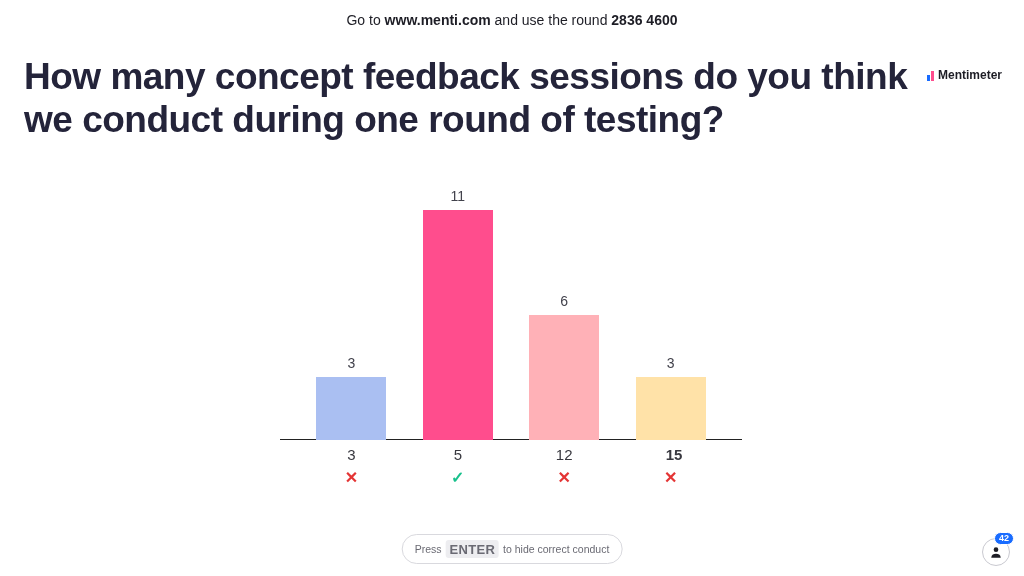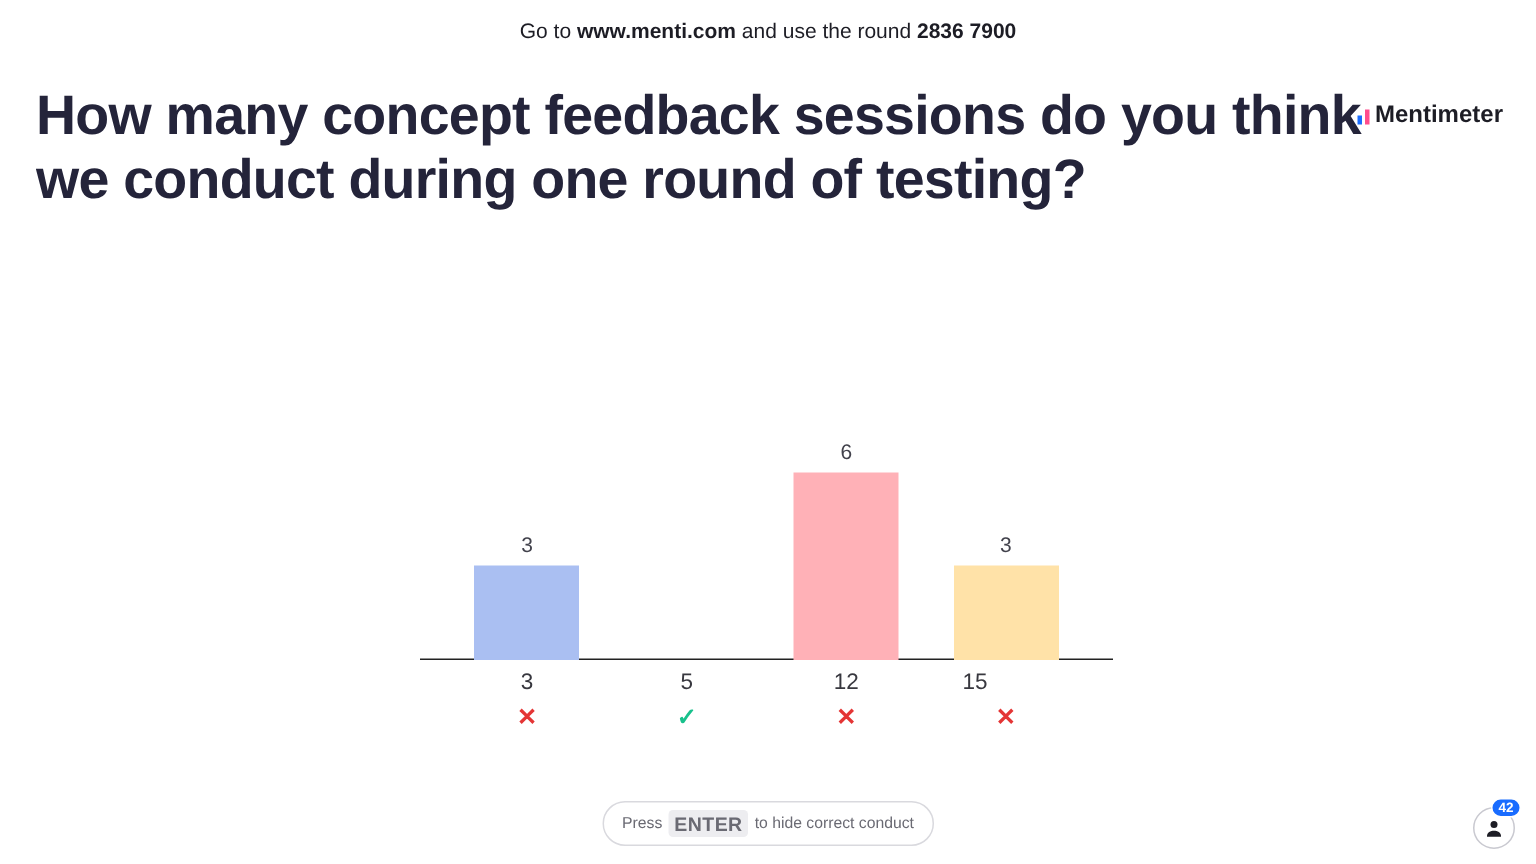--- a/index.html
+++ b/index.html
@@ -1,19 +1,19 @@
 <!DOCTYPE html>
 <html><head>
 <meta charset="utf-8">
 <style>
   * { box-sizing: border-box; margin: 0; padding: 0; }
   html, body { width: 1024px; height: 576px; font-family: -apple-system, BlinkMacSystemFont, "Segoe UI", Helvetica, Arial, sans-serif; background: #fff; color: #1d1d25; overflow: hidden; }
   .top-instruction { text-align: center; padding-top: 12px; font-size: 14px; color: #1d1d25; }
   .top-instruction .bold { font-weight: 700; margin-top: 46px; }
-  .logo { position: absolute; top: 68px; right: 22px; font-size: 16px; font-weight: 700; display: flex; align-items: center; gap: 4px; }
+  .logo { position: absolute; top: 68px; right: 22px; font-size: 12px; font-weight: 700; display: flex; align-items: center; gap: 4px; }
   .logo-bars { display: inline-flex; align-items: flex-end; gap: 1.2px; height: 11px; }
   .logo-bars span { width: 3px; display: inline-block; }
   .lb1 { height: 6px; background: #196cff; }
   .lb2 { height: 10px; background: #ff4d8d; }
   .question { font-size: 37px; font-weight: 700; line-height: 1.15; padding: 28px 88px 0 24px; letter-spacing: -0.5px; color: #24243a; }
   .chart-wrap { position: absolute; left: 280px; top: 195px; width: 462px; height: 290px; }
   .plot { position: relative; width: 100%; height: 245px; }
   .bar { position: absolute; bottom: 0; width: 70px; }
   .bar-label { position: absolute; width: 100%; text-align: center; top: -22px; font-size: 14px; color: #42424c; }
   .axis { position: absolute; left: 0; right: 0; bottom: 0; height: 0; border-top: 1.5px solid #222; }
@@ -27,51 +27,54 @@
   .hint { font-size: 10.5px; color: #6a6a73; border: 1px solid #d9d9de; border-radius: 16px; padding: 5px 12px 5px 12px; display: flex; align-items: center; gap: 4px; background: #fff; margin-top: 32px; }
   .kbd { font-size: 13px; font-weight: 700; background: #ededf0; padding: 1.5px 4px; border-radius: 3px; letter-spacing: 0.3px; }
   .participants { position: absolute; bottom: 10px; right: 14px; width: 28px; height: 28px; }
   .badge { position: absolute; top: -6px; right: -4px; background: #196cff; color: #fff; font-size: 9px; font-weight: 700; border-radius: 8px; padding: 1px 4px; border: 1.5px solid #fff; line-height: 1; }
   .person-icon { width: 28px; height: 28px; border: 1.5px solid #c9c9d0; border-radius: 50%; display: flex; align-items: center; justify-content: center; }
 </style>
 </head>
 <body>
 
 <div class="top-instruction">
-  <span>Go to </span><span class="bold">www.menti.com</span><span> and use the round </span><span class="bold">2836 7900</span>
+  <span>Go to </span><span class="bold">www.menti.com</span><span> and use the round </span><span class="bold">2836 4600</span>
 </div>
 
 <div class="logo">
   <span class="logo-bars">
       <span class="lb1"></span>
       <span class="lb2"></span>
     </span>
   <span>Mentimeter</span>
 </div>
 
 <h1 class="question">How many concept feedback sessions do you think we conduct during one round of testing?</h1>
 
 <div class="chart-wrap">
   <div class="plot">
     <div class="axis"></div>
   <div class="bar" style="left: 36.4px; height: 62.7273px; background: rgb(170, 191, 242);">
         <div class="bar-label">3</div>
       </div>
+      <div class="bar" style="left: 142.8px; height: 230px; background: rgb(255, 77, 141);">
+        <div class="bar-label">11</div>
+      </div>
       <div class="bar" style="left: 249.2px; height: 125.455px; background: rgb(255, 177, 183);">
         <div class="bar-label">6</div>
       </div>
       <div class="bar" style="left: 355.6px; height: 62.7273px; background: rgb(255, 226, 168);">
         <div class="bar-label">3</div>
       </div>
     </div>
   <div class="xlabels">
       <span style="left: 36.4px;">3</span>
       <span style="left: 142.8px;">5</span>
       <span style="left: 249.2px;">12</span>
-      <span style="left: 335px;">15</span>
+      <span style="left: 359px; font-weight: bold;">15</span>
     </div>
   <div class="marks">
       <span class="cross" style="left: 36.4px;">✕</span>
       <span class="check" style="left: 142.8px;">✓</span>
       <span class="cross" style="left: 249.2px;">✕</span>
       <span class="cross" style="left: 355.6px;">✕</span>
     </div>
 </div>
 
 <div class="hint-bar">

